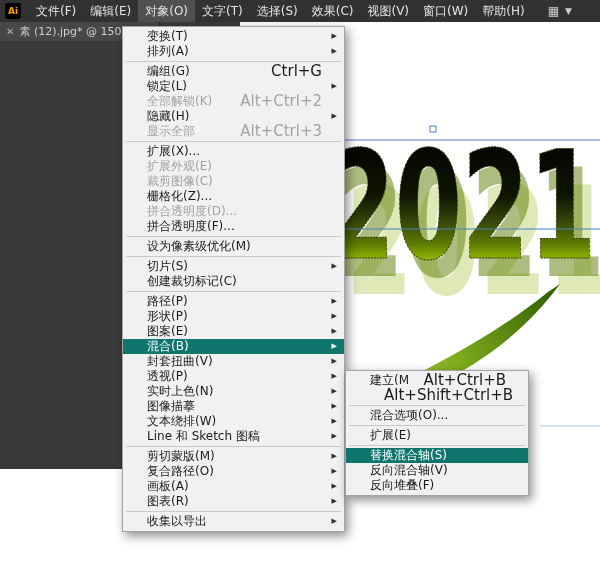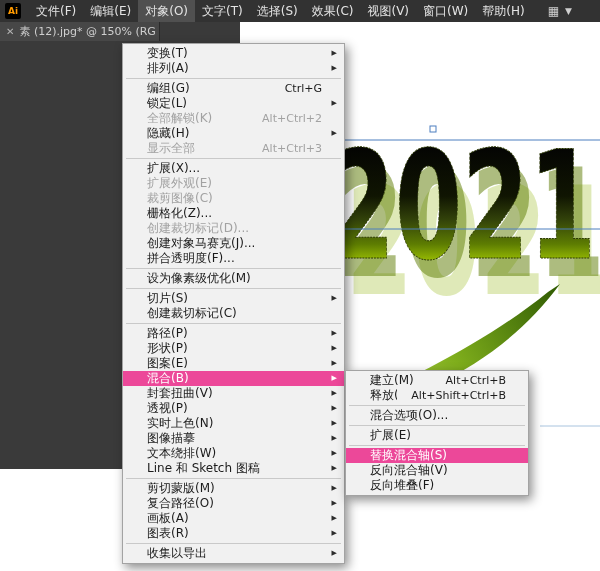--- a/index.html
+++ b/index.html
@@ -28,30 +28,30 @@
 
   
   .doc-tab{position:absolute;top:22px;left:0;height:19px;width:160px;background:#474747;
     color:#cfcfcf;font-size:11px;display:flex;align-items:center;gap:5px;padding:0 6px;
     border-right:1px solid #2a2a2a;z-index:20;white-space:nowrap;overflow:hidden;}
   .tab-close{color:#b5b5b5;font-size:10px;flex:0 0 auto;}
 
   
   .menu-panel{position:absolute;background:#f1f1f1;border:1px solid #a3a3a3;
     box-shadow:3px 4px 10px rgba(0,0,0,.45);padding:2px 0;z-index:100;}
-  #object-menu{left:122px;top:43px;width:223px;}
+  #object-menu{left:122px;top:26px;width:223px;}
   #blend-submenu{left:345px;top:370px;width:184px;}
   .menu-item{position:relative;height:15px;display:flex;align-items:center;
     padding:0 22px 0 24px;font-size:12px;line-height:15px;color:#1b1b1b;cursor:default;
     white-space:nowrap;}
   .menu-item .mi-label{flex:0 1 auto;overflow:hidden;}
-  .menu-item .mi-shortcut{margin-left:auto;font-size:11px;color:#1b1b1b;padding-left:14px;}
+  .menu-item .mi-shortcut{margin-left:auto;font-size:15px;color:#1b1b1b;padding-left:14px;}
   .menu-item .mi-arrow{position:absolute;right:7px;top:0;font-size:7px;line-height:15px;color:#2c2c2c;}
   .menu-item.disabled,.menu-item.disabled .mi-shortcut{color:#a2a2a2;}
-  .menu-item.highlighted{background:#ec4899;color:#ffffff;}
+  .menu-item.highlighted{background:#0f766e;color:#ffffff;}
   .menu-item.highlighted .mi-shortcut,.menu-item.highlighted .mi-arrow{color:#ffffff;}
   .menu-sep{height:1px;background:#c9c9c9;margin:2px 3px;}
 </style>
 </head>
 <body>
 
 <div class="stage">
 
   <div class="doc-area">
     <div class="canvas-white">
@@ -149,24 +149,21 @@
       <div class="menu-item disabled">
         <span class="mi-label">扩展外观(E)</span>
       </div>
       <div class="menu-item disabled">
         <span class="mi-label">裁剪图像(C)</span>
       </div>
       <div class="menu-item">
         <span class="mi-label">栅格化(Z)...</span>
       </div>
       <div class="menu-item disabled">
-        <span class="mi-label">创建裁切标记(D)...</span>
-      </div>
-      <div class="menu-item">
-        <span class="mi-label">创建对象马赛克(J)...</span>
+        <span class="mi-label">拼合透明度(D)...</span>
       </div>
       <div class="menu-item">
         <span class="mi-label">拼合透明度(F)...</span>
       </div>
       <div class="menu-sep"></div>
       <div class="menu-item">
         <span class="mi-label">设为像素级优化(M)</span>
       </div>
       <div class="menu-sep"></div>
       <div class="menu-item">

